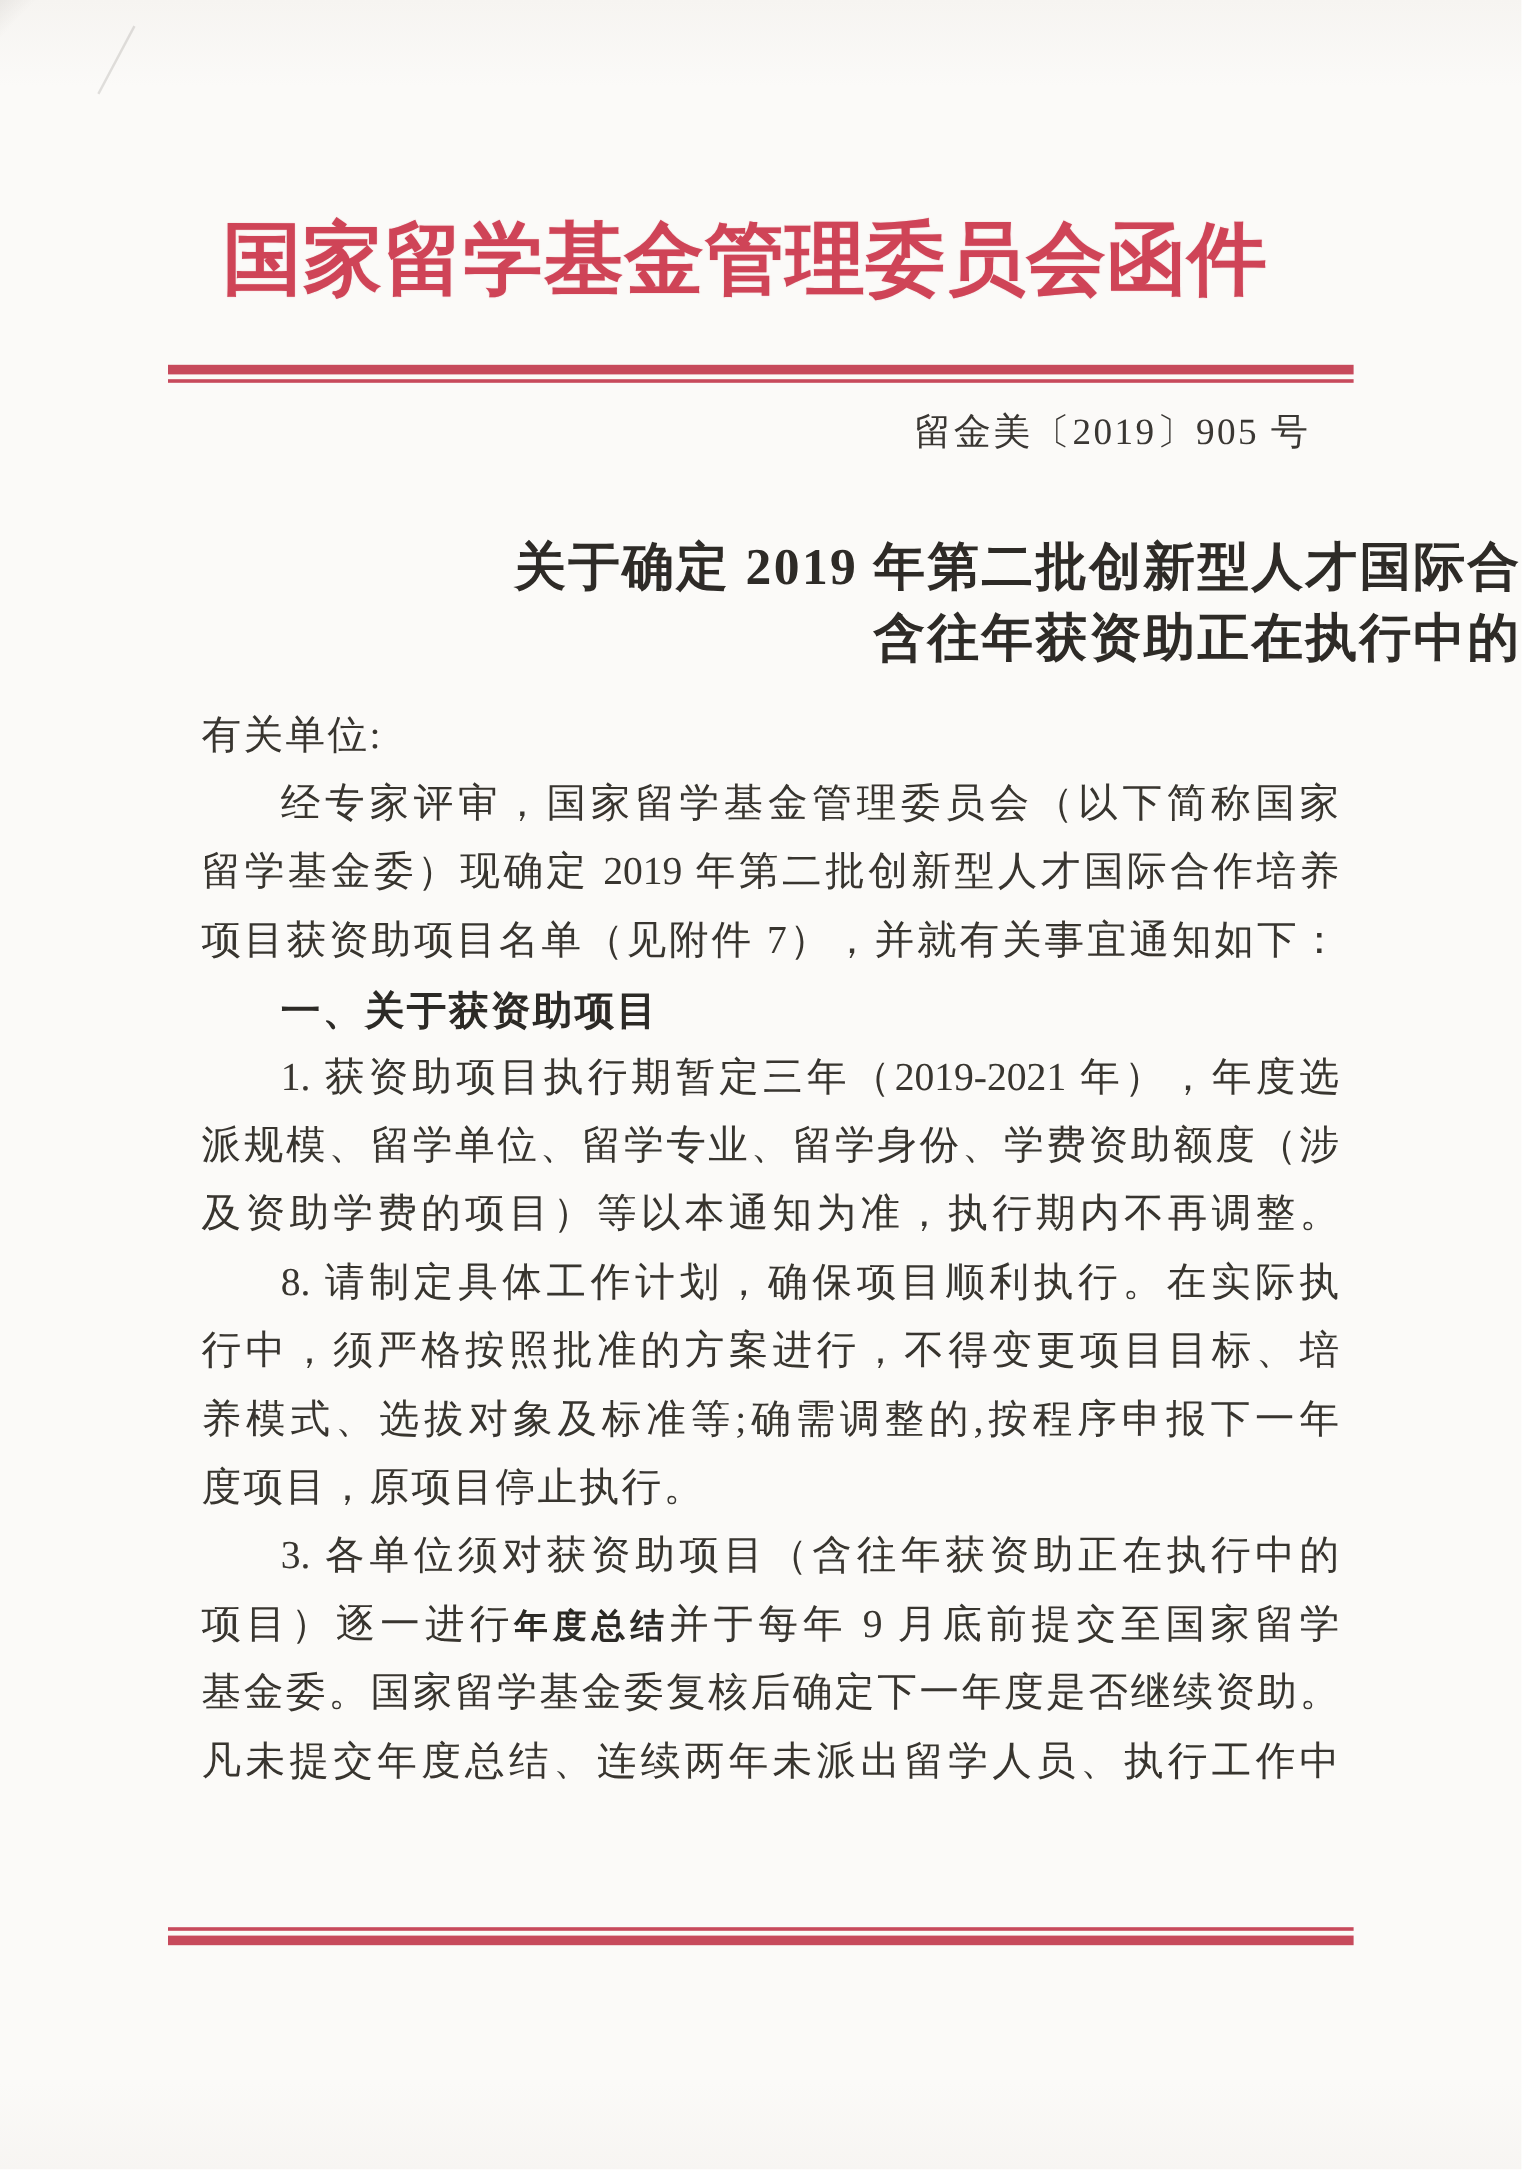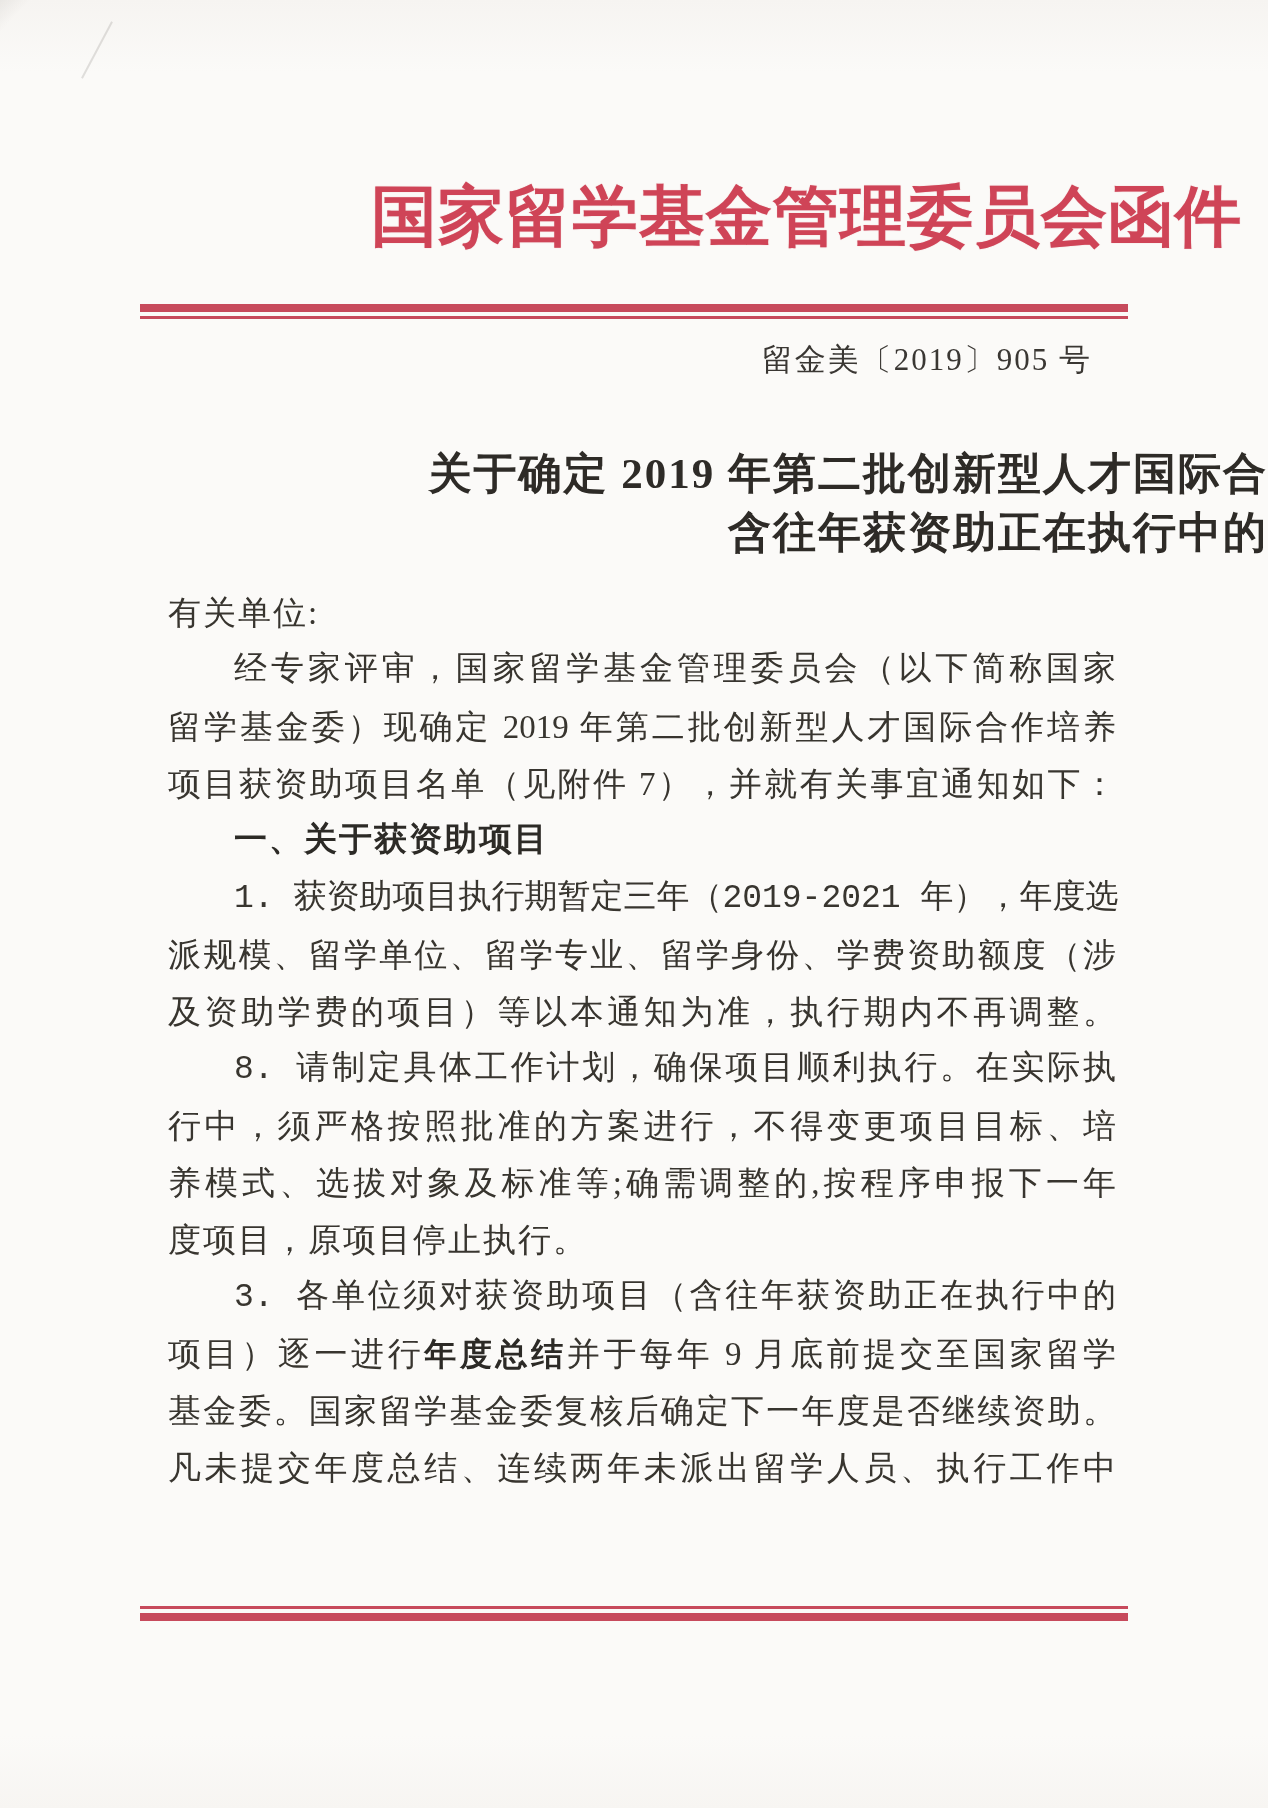--- a/index.html
+++ b/index.html
@@ -24,21 +24,21 @@
     content: "";
     position: absolute;
     left: 96px; top: 18px;
     width: 2px; height: 64px;
     background: rgba(100,95,90,0.18);
     transform: rotate(28deg);
   }
   .letterhead {
     position: absolute;
     top: 182px; left: 0; right: 26px;
-    text-align: right;
+    text-align: center;
     font-size: 66px;
     line-height: 70px;
     font-weight: bold;
     color: #cf4457;
     letter-spacing: 1px;
     text-shadow: 0 0 1px rgba(207,68,87,0.45);
     white-space: nowrap;
   }
   .rules {
     position: absolute;
@@ -83,27 +83,27 @@
     line-height: 57px;
     text-align: justify;
     text-align-last: justify;
     white-space: nowrap;
   }
   .bline.short {
     text-align: left;
     text-align-last: left;
     letter-spacing: 2px;
   }
-  .bline.indent { text-indent: 66px; font-family: Liberation Mono, monospace; }
+  .bline.indent { text-indent: 66px; }
   .hei {
     font-family: "Liberation Sans", sans-serif;
     font-weight: bold;
     color: #2c2a26;
   }
-  b.hei { font-size: 32px; }
+  b.hei { font-size: 28px; }
 </style>
 </head>
 <body>
 
 <div class="page">
 
   <div class="letterhead">国家留学基金管理委员会函件</div>
 
   <div class="rules header">
     <div class="rule-thick"></div>

